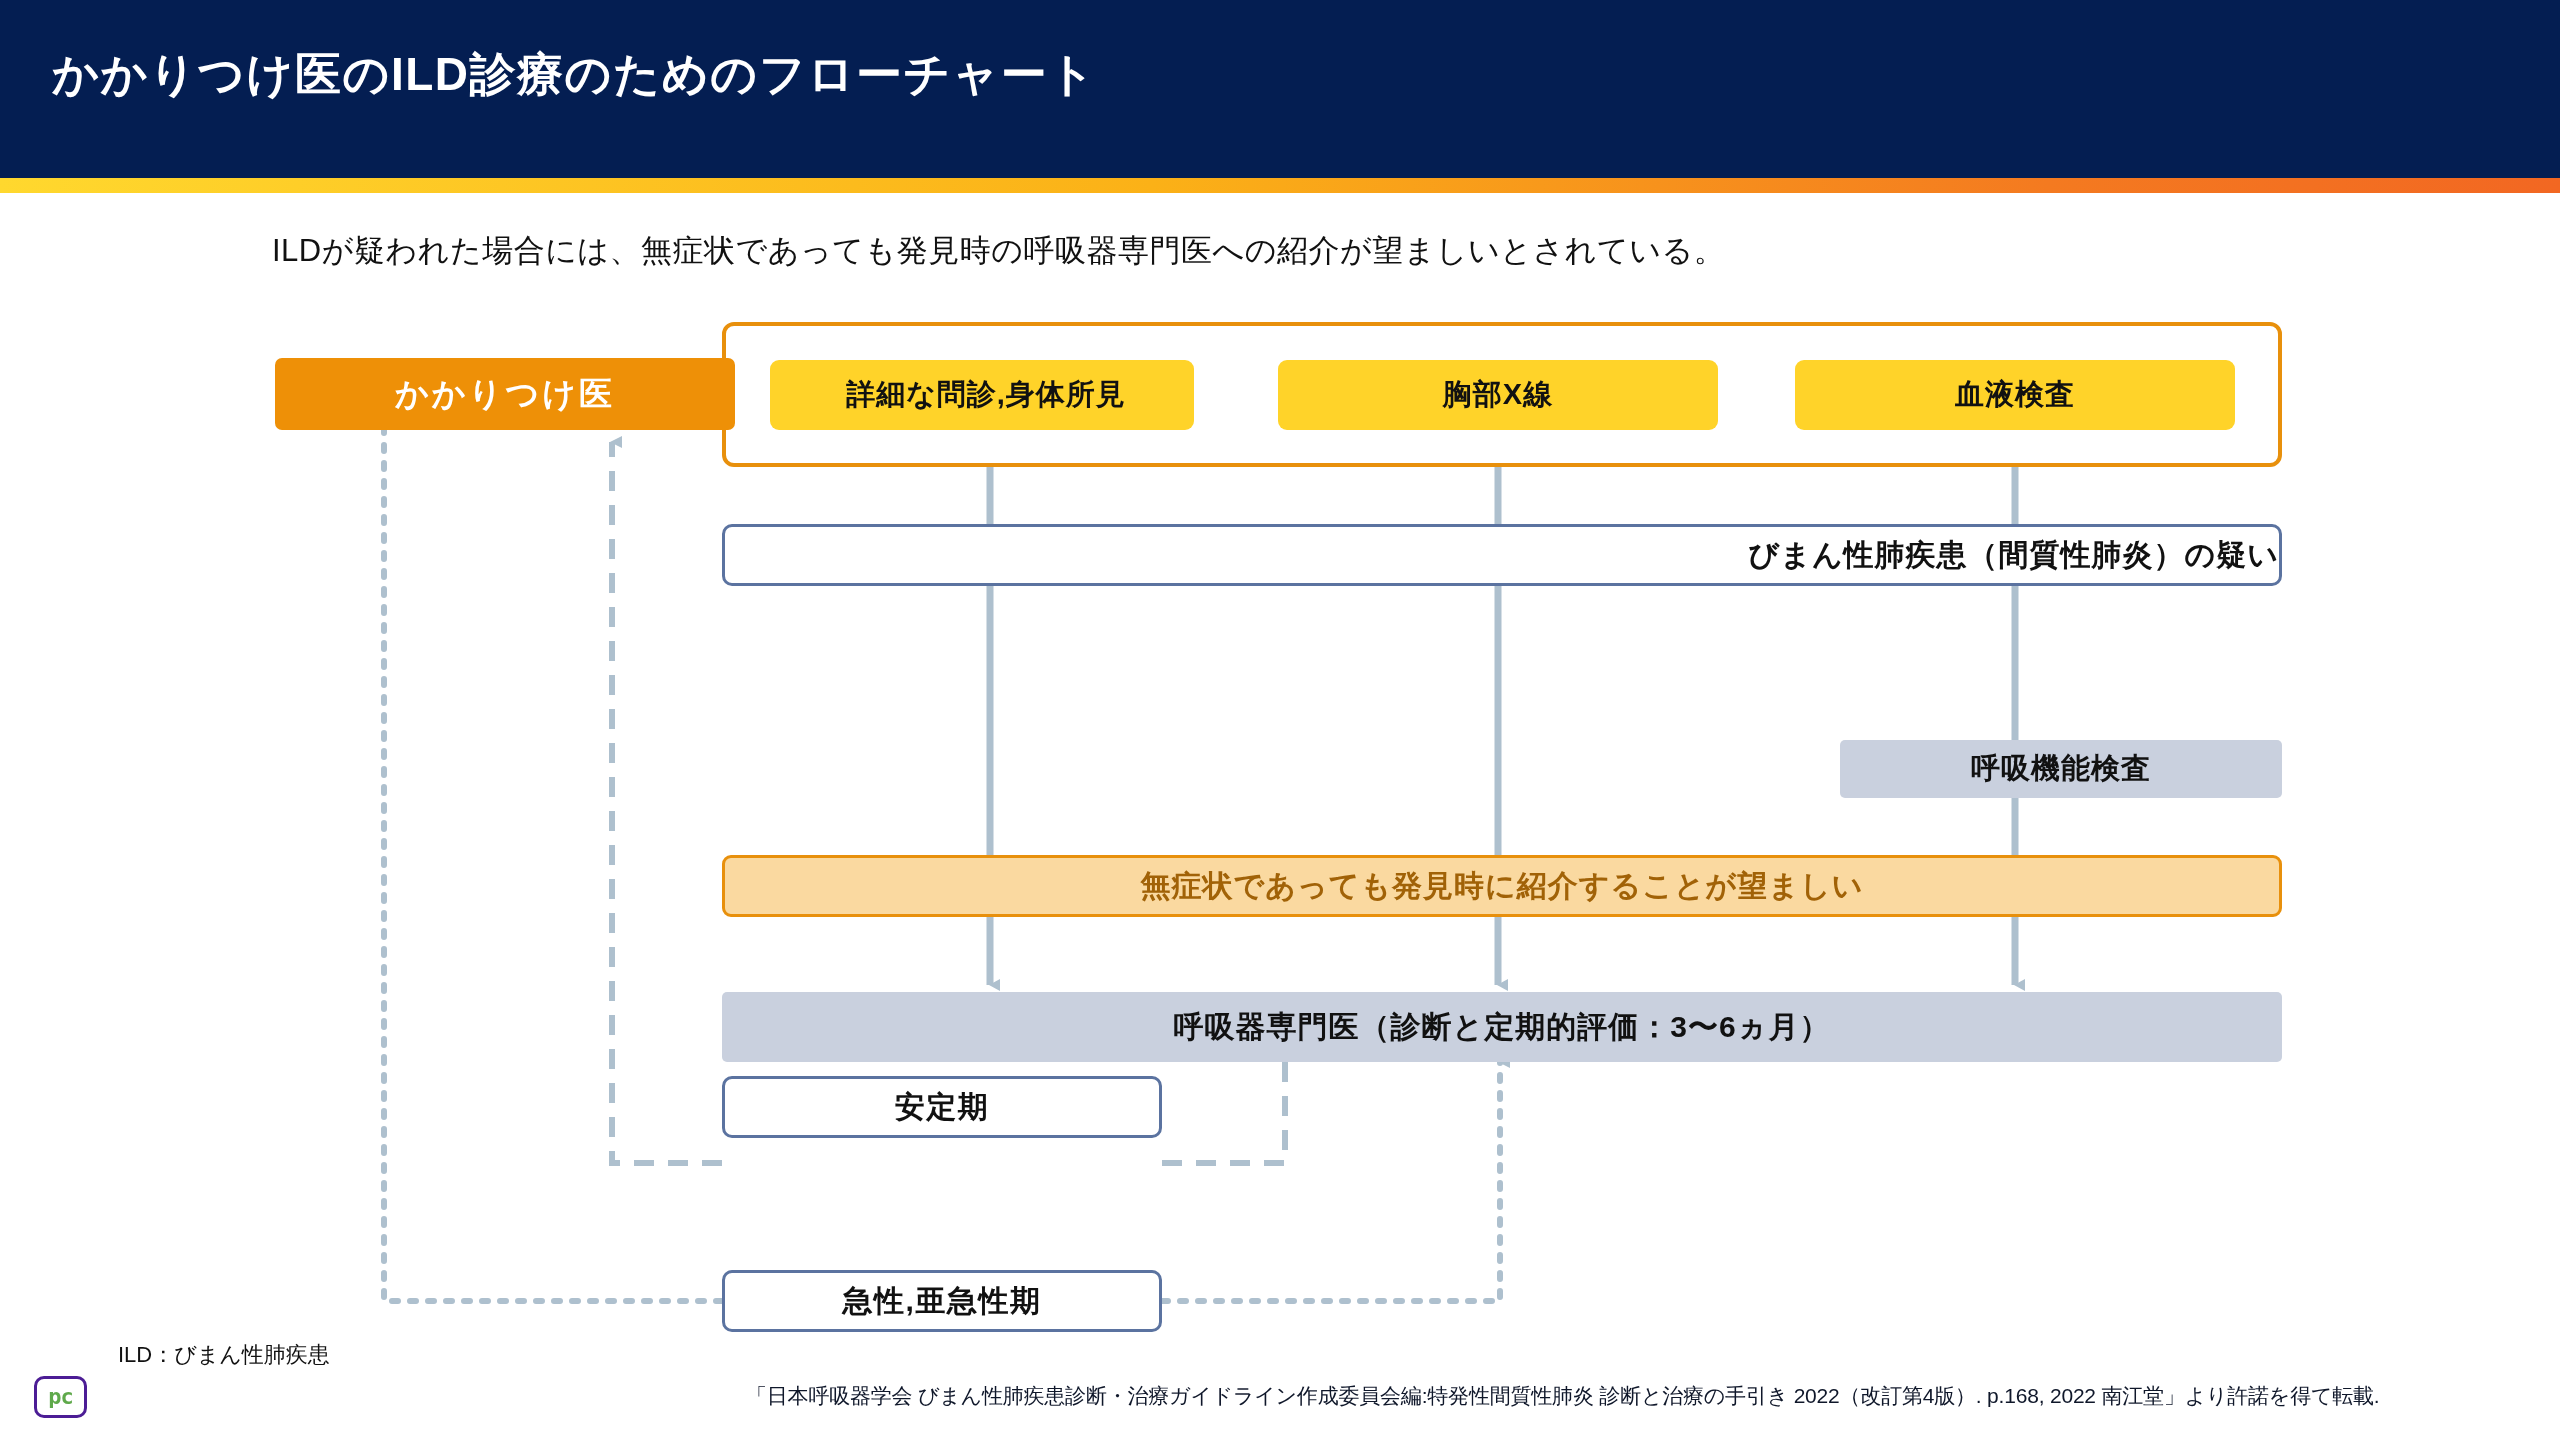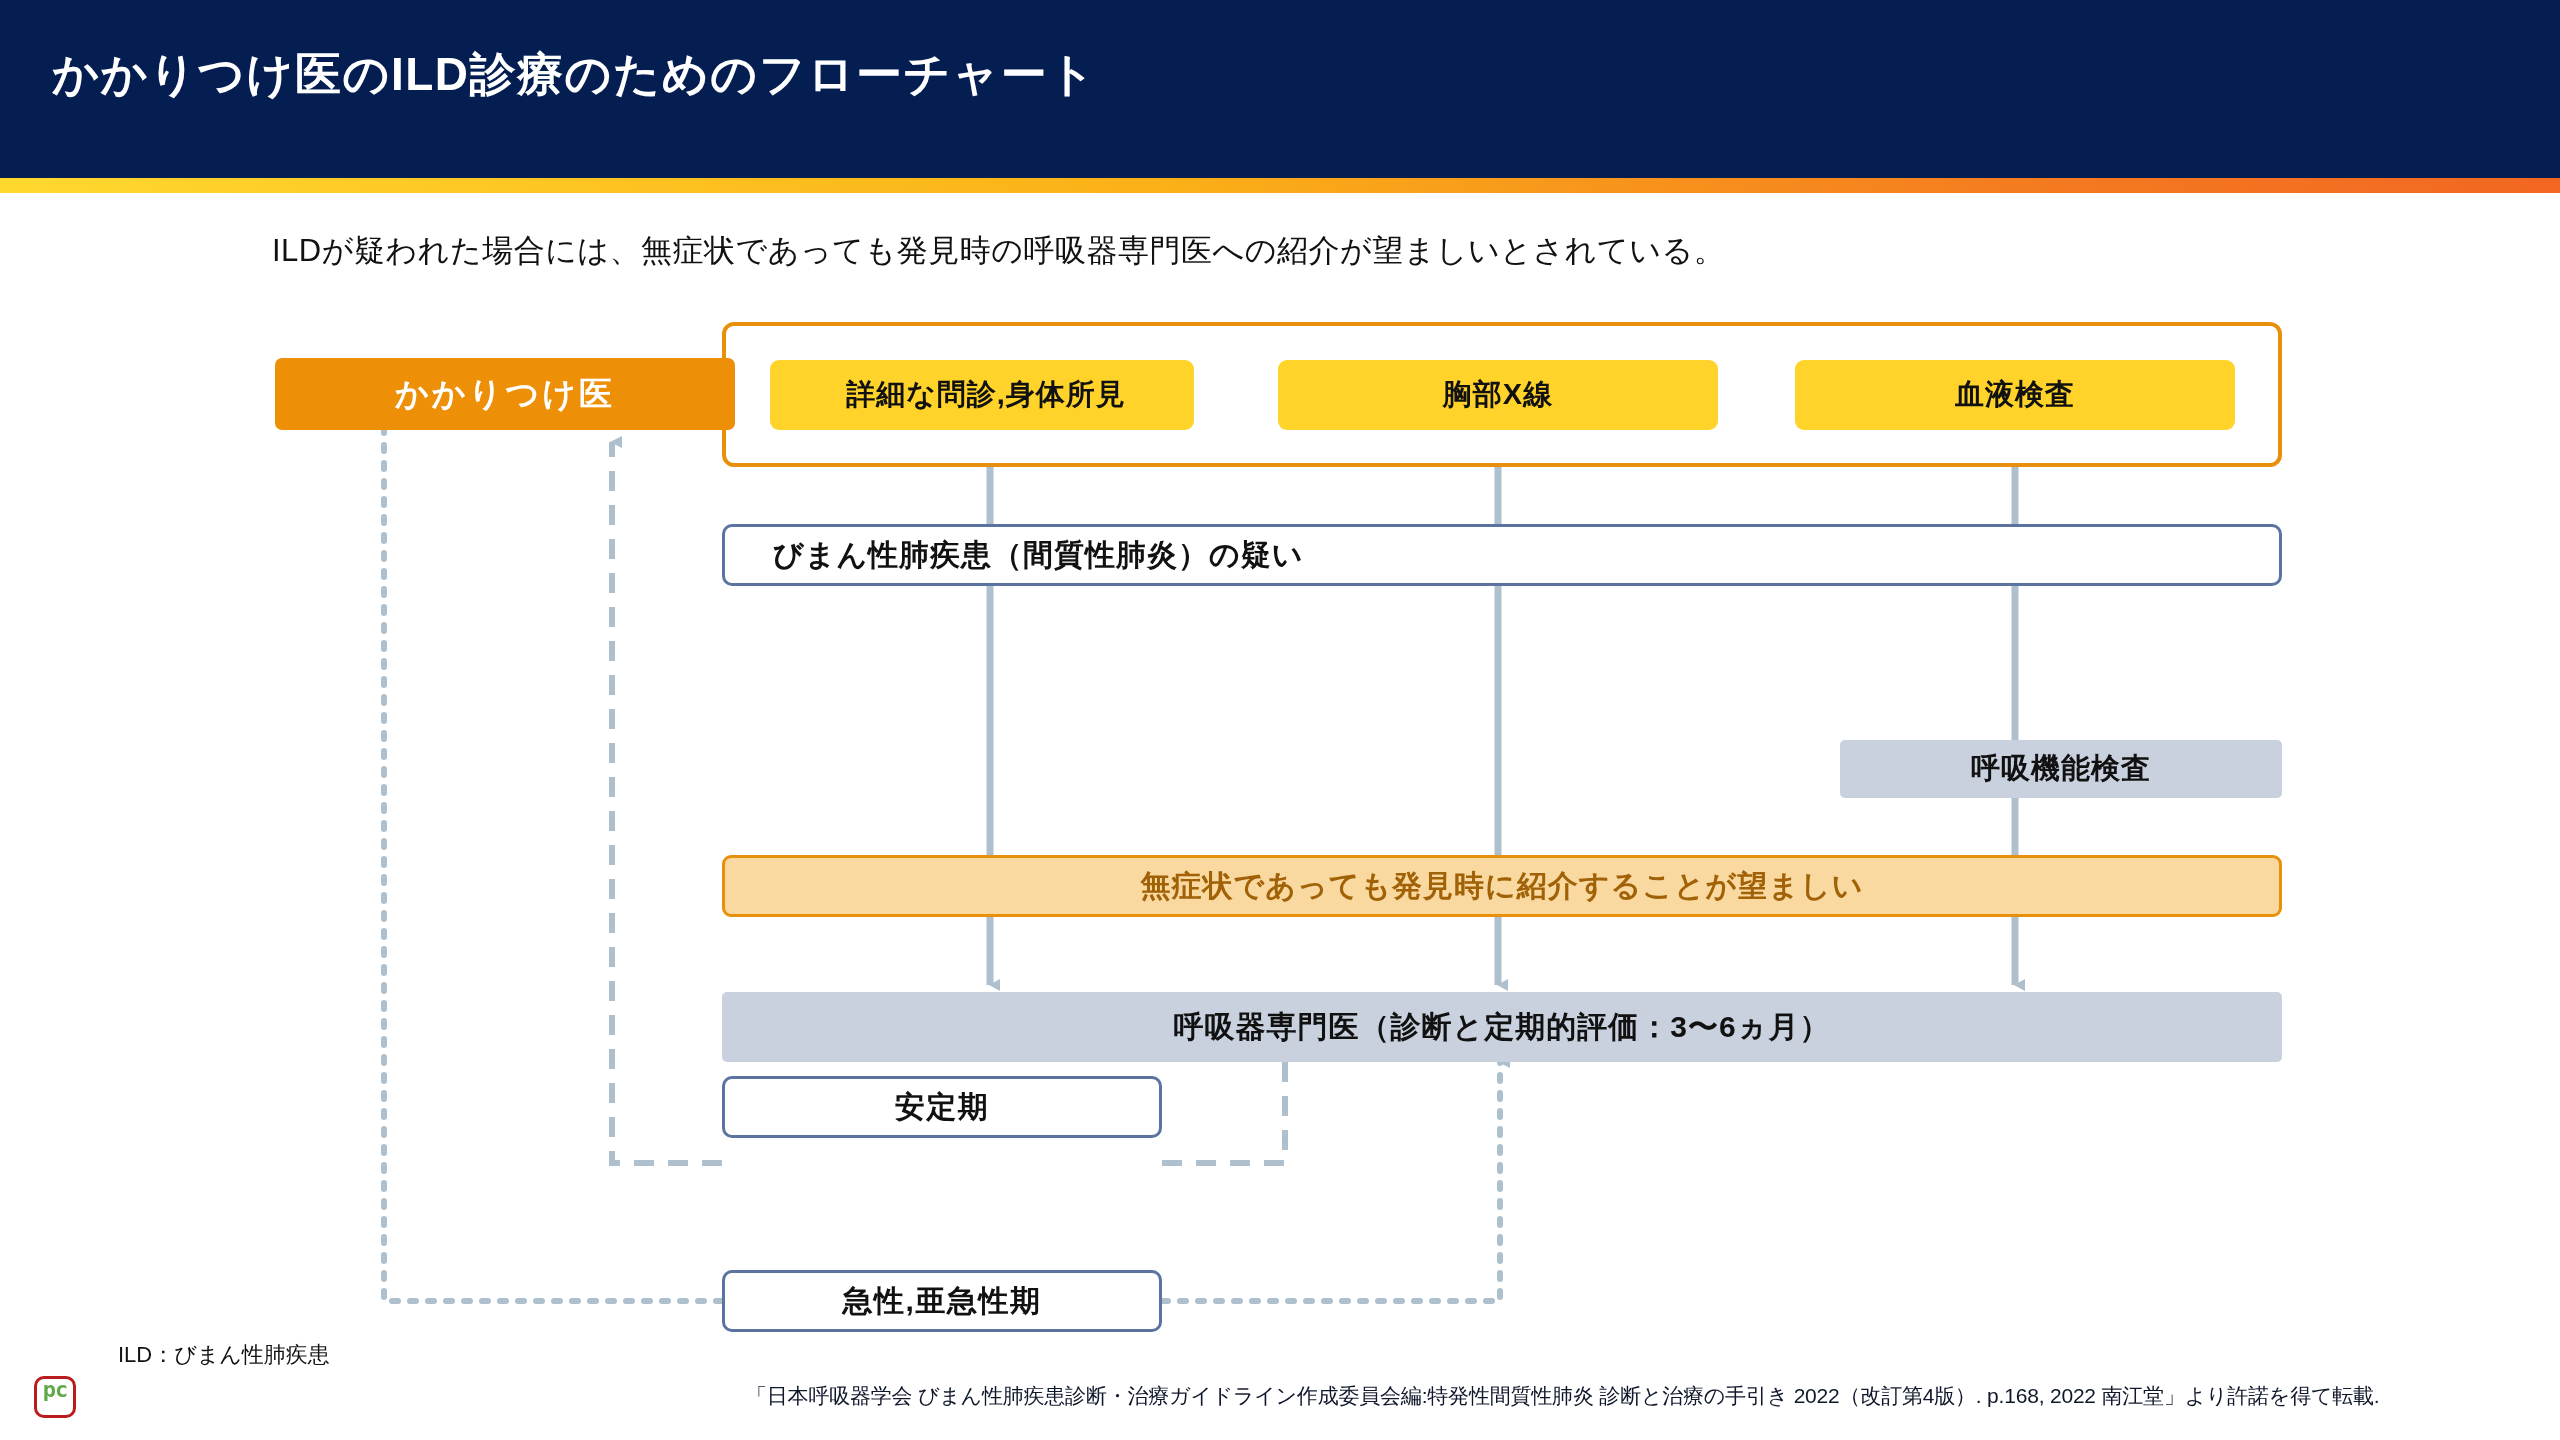--- a/index.html
+++ b/index.html
@@ -80,21 +80,21 @@
   .ybox-3 { left: 1795px; top: 360px; width: 440px; }
 
   
   .wbox {
     position: absolute;
     left: 722px; top: 524px;
     width: 1560px; height: 62px;
     background: #ffffff;
     border: 3px solid #5B73A0;
     border-radius: 10px;
-    display: flex; align-items: center; justify-content: flex-start;
+    display: flex; align-items: center; justify-content: flex-end;
     font-size: 30px; font-weight: 700; color: #111111; letter-spacing: 1px;
     white-space: nowrap;
     padding-left: 48px;
   }
 
   
   .hrct {
     position: absolute;
     left: 1275px; top: 632px;
     width: 1007px; height: 62px;
@@ -161,25 +161,25 @@
     font-size: 22px; color: #111111; white-space: nowrap;
   }
   .citation {
     position: absolute; left: 746px; top: 1382px;
     font-size: 21px; color: #0f172a; white-space: nowrap; letter-spacing: -0.2px;
   }
 
   
   .logo {
     position: absolute; left: 34px; top: 1376px;
-    width: 42px; height: 42px;
-    border: 3px solid #b91c1c;
+    width: 53px; height: 42px;
+    border: 3px solid #4c1d95;
     border-radius: 10px;
     background: #ffffff;
-    display: flex; justify-content: center;
+    display: flex; align-items: center; justify-content: center;
   }
   .logo-text {
     font-size: 22px; font-weight: 700; color: #5FA94B;
     font-family: "DejaVu Sans Mono", monospace; letter-spacing: -1px;
     line-height: 1;
   }
 </style>
 </head>
 <body>
 

